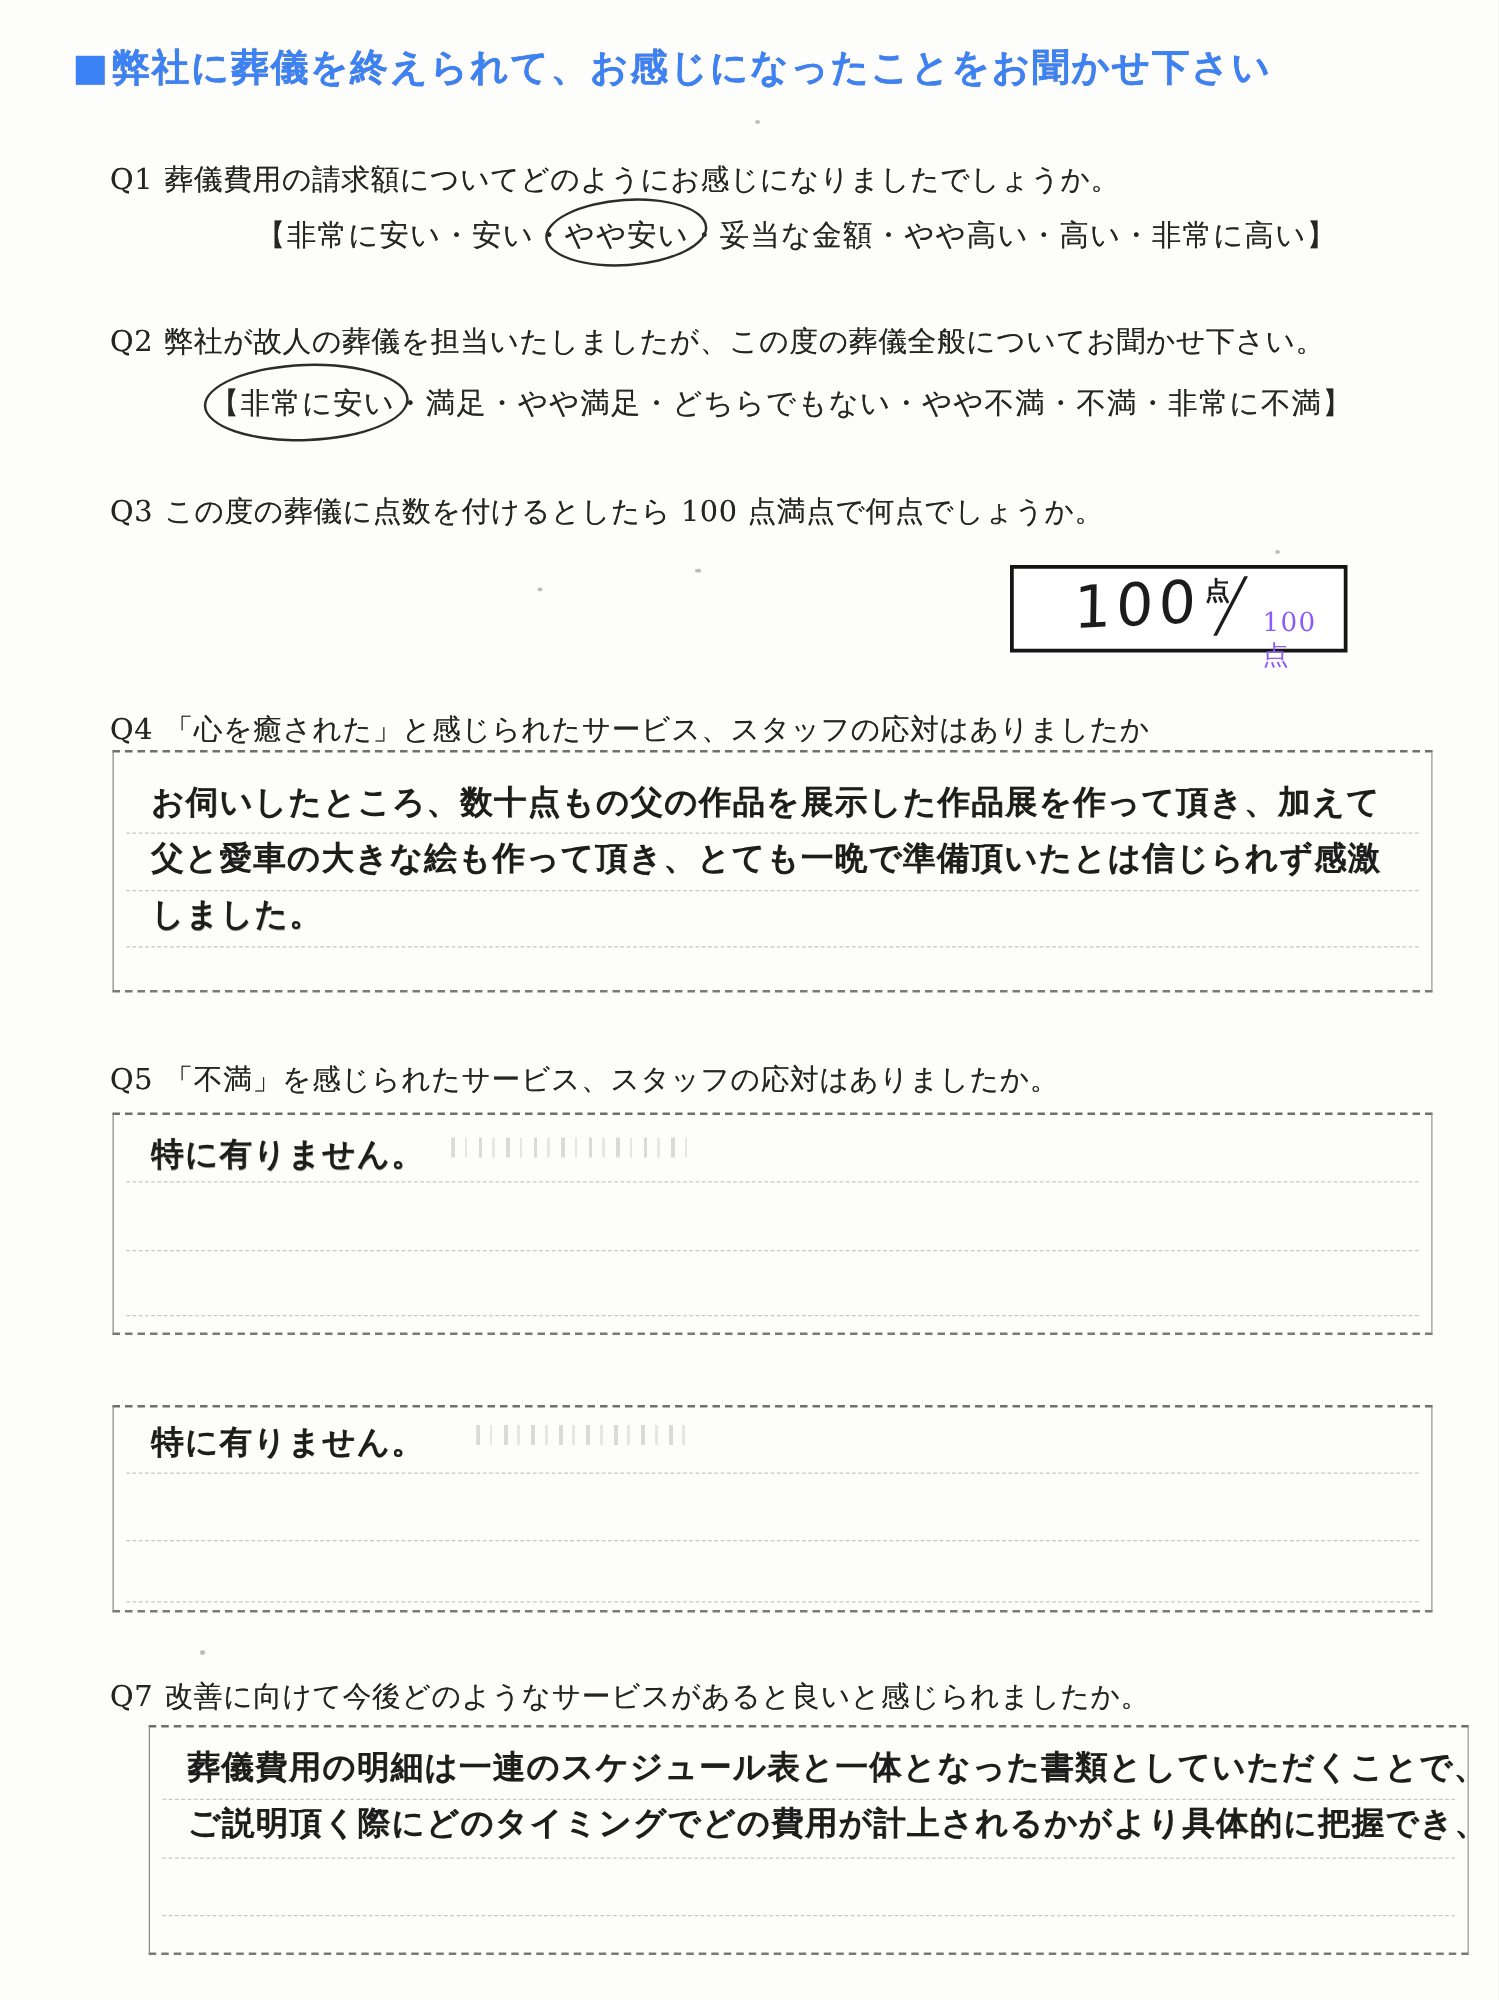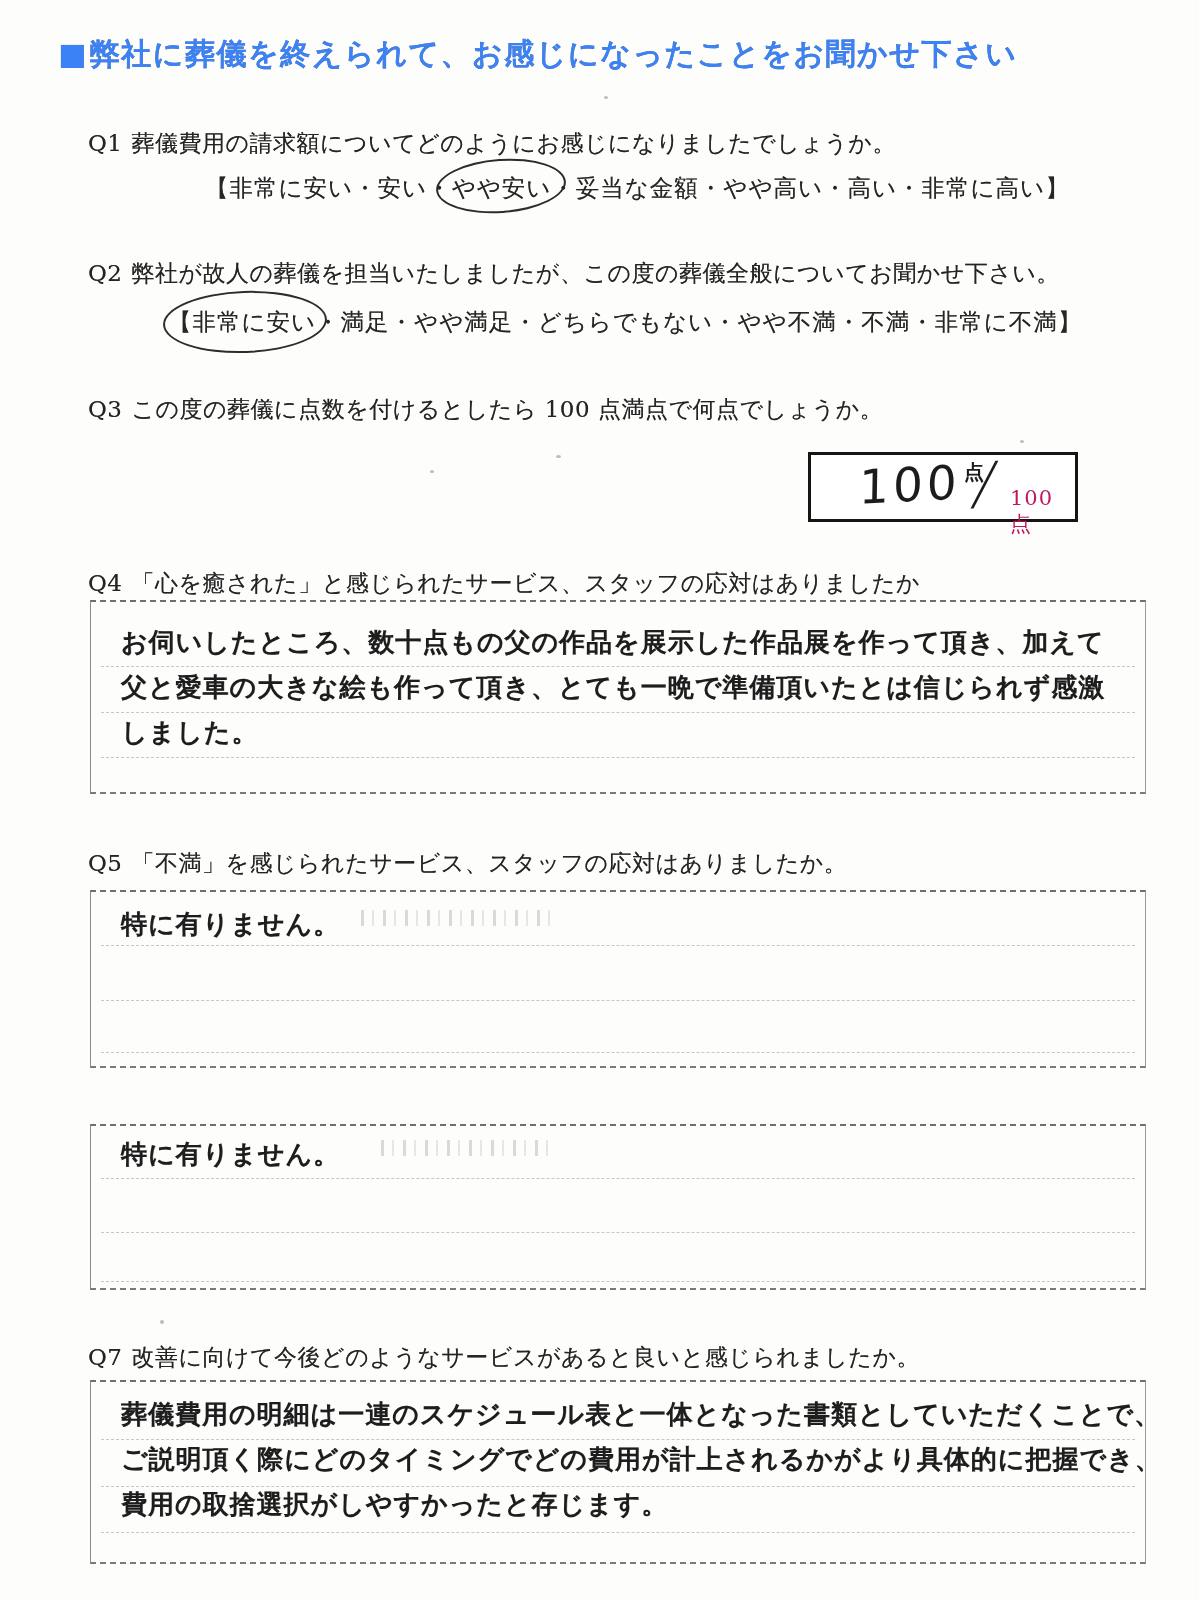--- a/index.html
+++ b/index.html
@@ -58,21 +58,21 @@
     position:absolute; left:153px; top:4px;
     font-size:20px; color:#1c1c1c; font-weight:600;
   }
   .score-slash {
     position:absolute; left:164px; top:-6px;
     font-size:58px; color:#1c1c1c; transform:skewX(-12deg);
     font-family:"DejaVu Sans","Liberation Sans",sans-serif; font-weight:300;
   }
   .score-denominator {
     position:absolute; left:199px; top:31px;
-    font-size:21px; color:#be185d; letter-spacing:1px;
+    font-size:21px; color:#8b5cf6; letter-spacing:1px;
   }
 
   
   .answer-box {
     position:absolute; left:90px; width:1056px; background:transparent;
     border-top:2px dashed #6f6f6f;
     border-bottom:2px dashed #7a7a7a;
     border-left:1.6px solid #8a8a8a;
     border-right:1.6px solid #9a9a9a;
   }
@@ -153,27 +153,26 @@
     <span class="hand hand-line">特に有りません。</span>
     <div class="smudge" style="left:290px; top:14px; width:170px;"></div>
     <div class="faint-line" style="top:52px;"></div>
     <div class="faint-line" style="top:106px;"></div>
     <div class="faint-line" style="top:155px;"></div>
   </div>
 
   <div class="q-row" style="left:88px; top:1342px;">
     <span class="q-num">Q7</span><span>改善に向けて今後どのようなサービスがあると良いと感じられましたか。</span>
   </div>
-  <div class="answer-box" style="top:1380px; height:184px; padding-top:10px;">
+  <div class="answer-box" style="top:1380px; height:184px; padding-top:10px;margin-left:29px;">
     <div class="faint-line" style="top:57px;"></div>
     <div class="faint-line" style="top:104px;"></div>
     <div class="faint-line" style="top:150px;"></div>
     <span class="hand hand-line">葬儀費用の明細は一連のスケジュール表と一体となった書類としていただくことで、</span>
     <span class="hand hand-line">ご説明頂く際にどのタイミングでどの費用が計上されるかがより具体的に把握でき、</span>
-    <span class="hand hand-line">費用の取捨選択がしやすかったと存じます。</span>
   </div>
 
   <div class="speck" style="left:604px; top:96px; width:4px; height:3px;"></div>
   <div class="speck" style="left:556px; top:455px; width:5px; height:3px;"></div>
   <div class="speck" style="left:430px; top:470px; width:4px; height:3px;"></div>
   <div class="speck" style="left:1020px; top:440px; width:4px; height:3px;"></div>
   <div class="speck" style="left:160px; top:1320px; width:4px; height:4px;"></div>
 
 </div>
 

